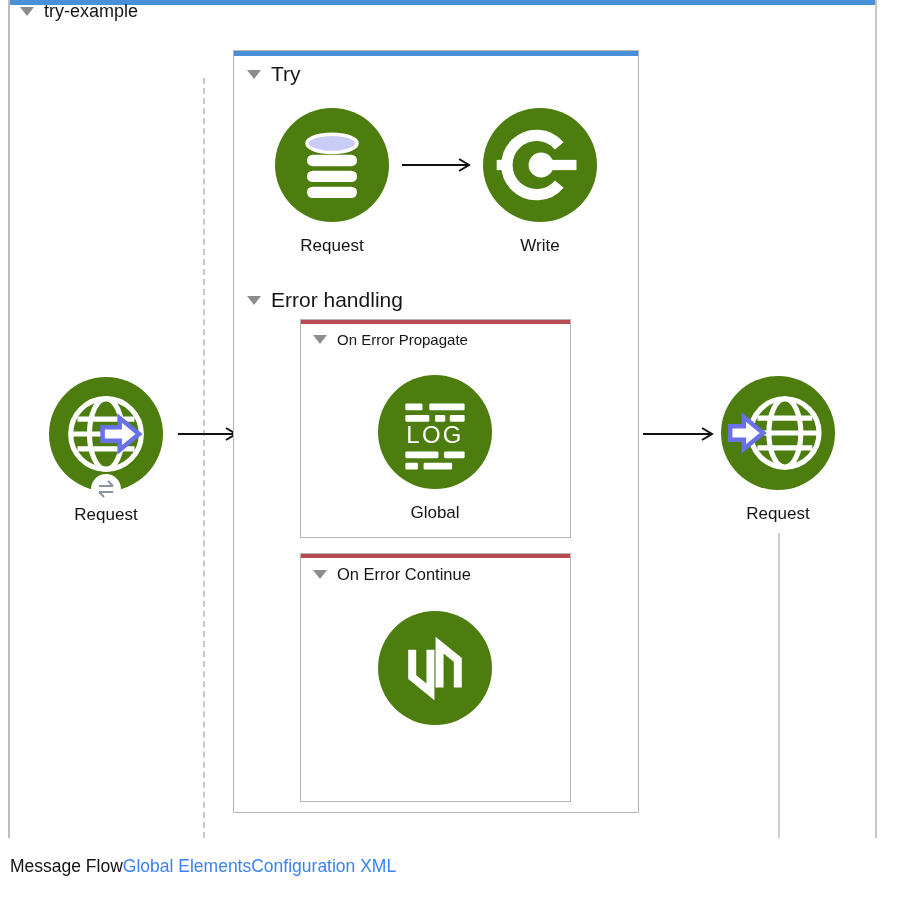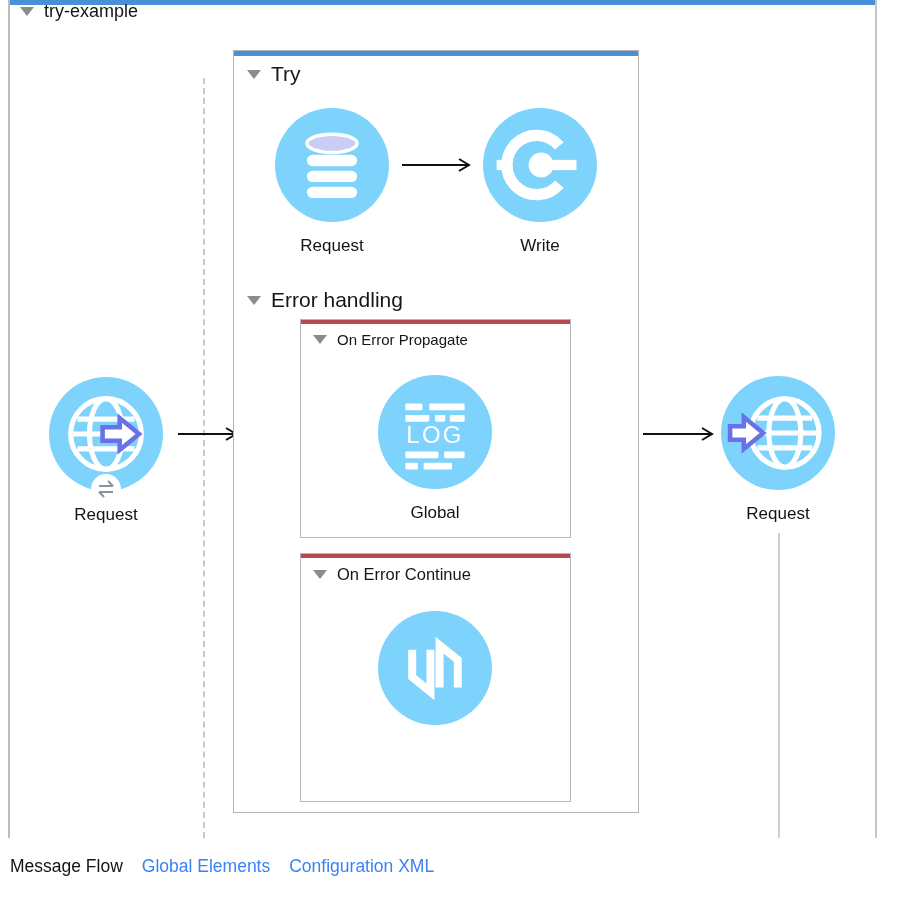--- a/index.html
+++ b/index.html
@@ -28,39 +28,39 @@
   .oec-box{left:300px;top:553px;width:271px;height:249px;}
   .err-topbar{background:#B54A52;height:4px;}
   .scope-title{font-size:21px;}
   .try-title{left:247px;top:62px;}
   .eh-title{left:247px;top:288px;}
   .oep-title{left:313px;top:331px;font-size:15px;}
   .oec-title{left:313px;top:565px;font-size:16.5px;align-items:center;}
 
   
   .node{position:absolute;width:114px;text-align:center;}
-  .node-circle{width:114px;height:114px;border-radius:50%;background:#7dd3fc;position:relative;}
+  .node-circle{width:114px;height:114px;border-radius:50%;background:#4d7c0f;position:relative;}
   .node-circle svg{position:absolute;left:0;top:0;width:114px;height:114px;}
   .node-label{margin-top:13px;font-size:17px;line-height:1.25;color:#141414;}
   .listener-node{left:49px;top:377px;}
   .select-node{left:275px;top:108px;}
   .write-node{left:483px;top:108px;}
   .logger-node{left:378px;top:375px;}
   .transform-node{left:378px;top:611px;}
   .request-node{left:721px;top:376px;}
 
   .badge{position:absolute;left:50%;top:97px;transform:translateX(-50%);
       width:30px;height:30px;border-radius:50%;background:#fff;}
   .badge svg{width:30px;height:30px;display:block;}
 
   .arrow{position:absolute;}
   .req-tail{position:absolute;left:778px;top:533px;height:305px;width:0;border-left:2px solid #cfcfcf;}
 
   
-  .tabbar{position:absolute;left:10px;top:856px;display:flex;gap:19px;align-items:center;font-size:17.5px;}
+  .tabbar{position:absolute;left:10px;top:856px;display:flex;align-items:center;font-size:17.5px;}
   .tab{cursor:default;color:#3b82f6;}
   .tab.active{color:#141414;}
 </style>
 </head>
 <body>
 
 <div class="stage">
 
   <div class="flow-frame">
     <div class="flow-topbar"></div>

